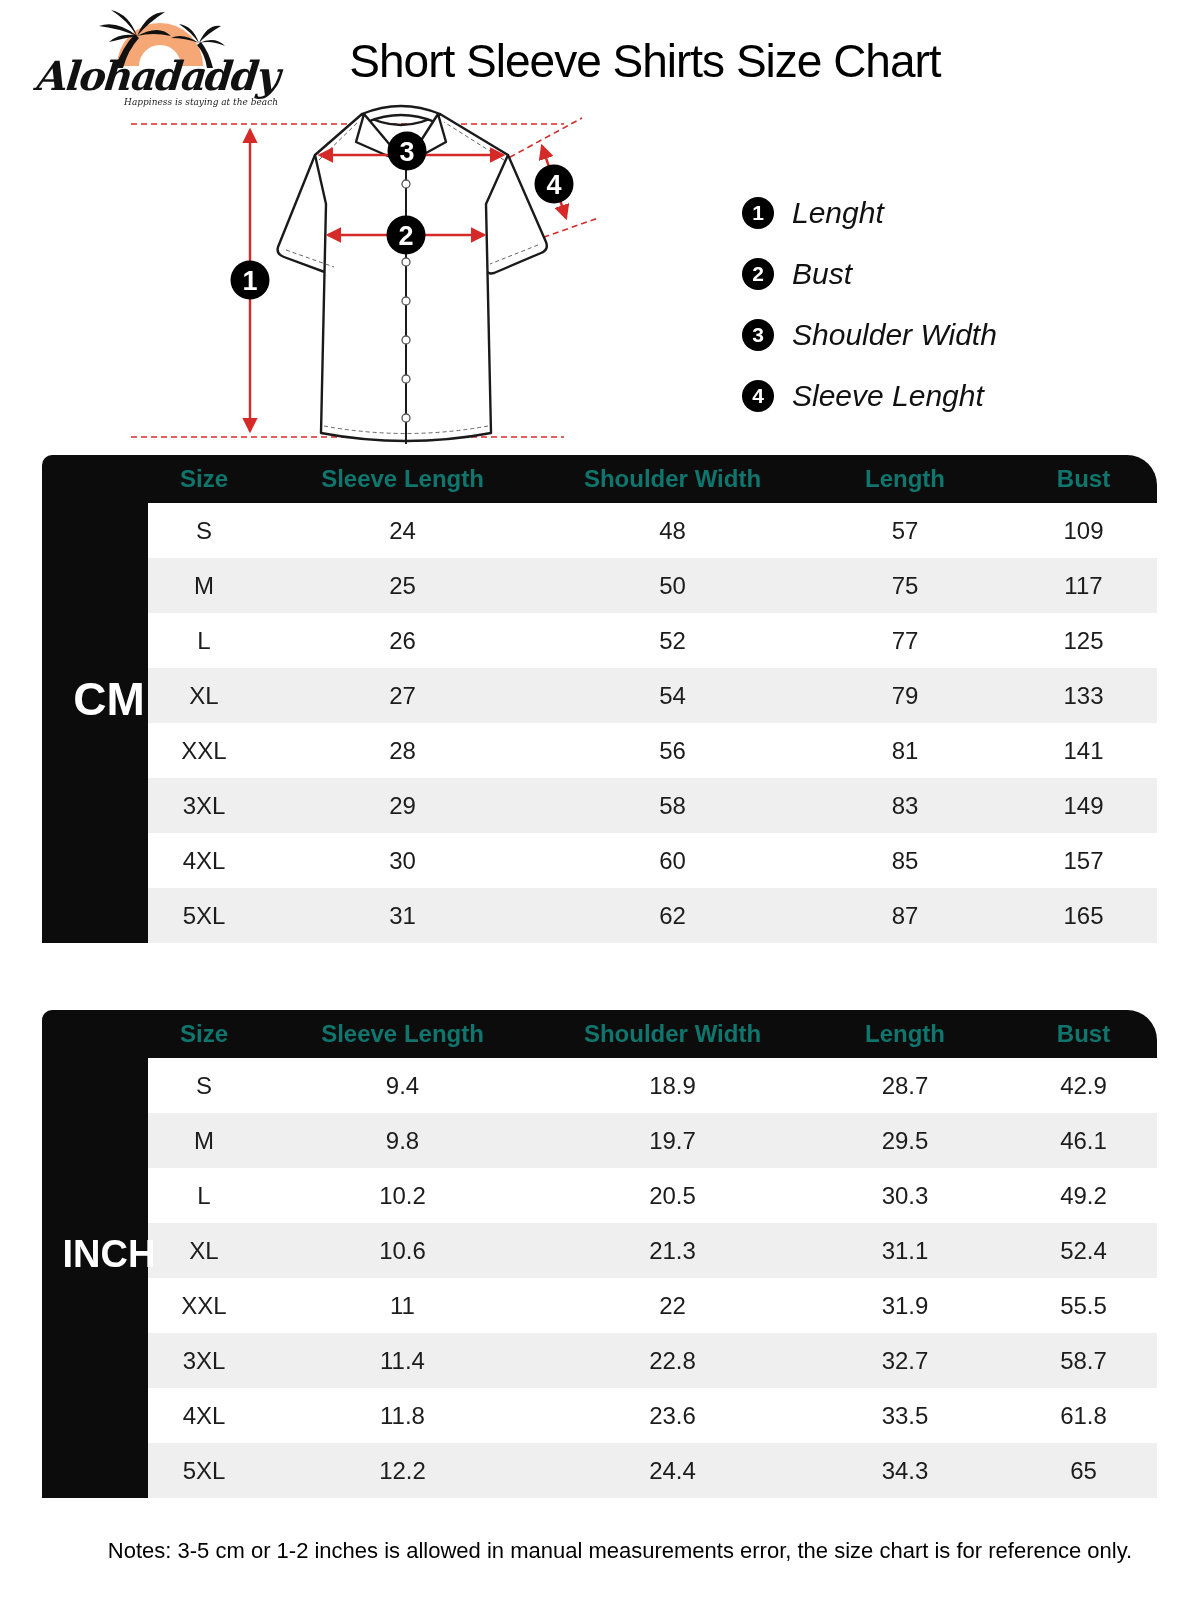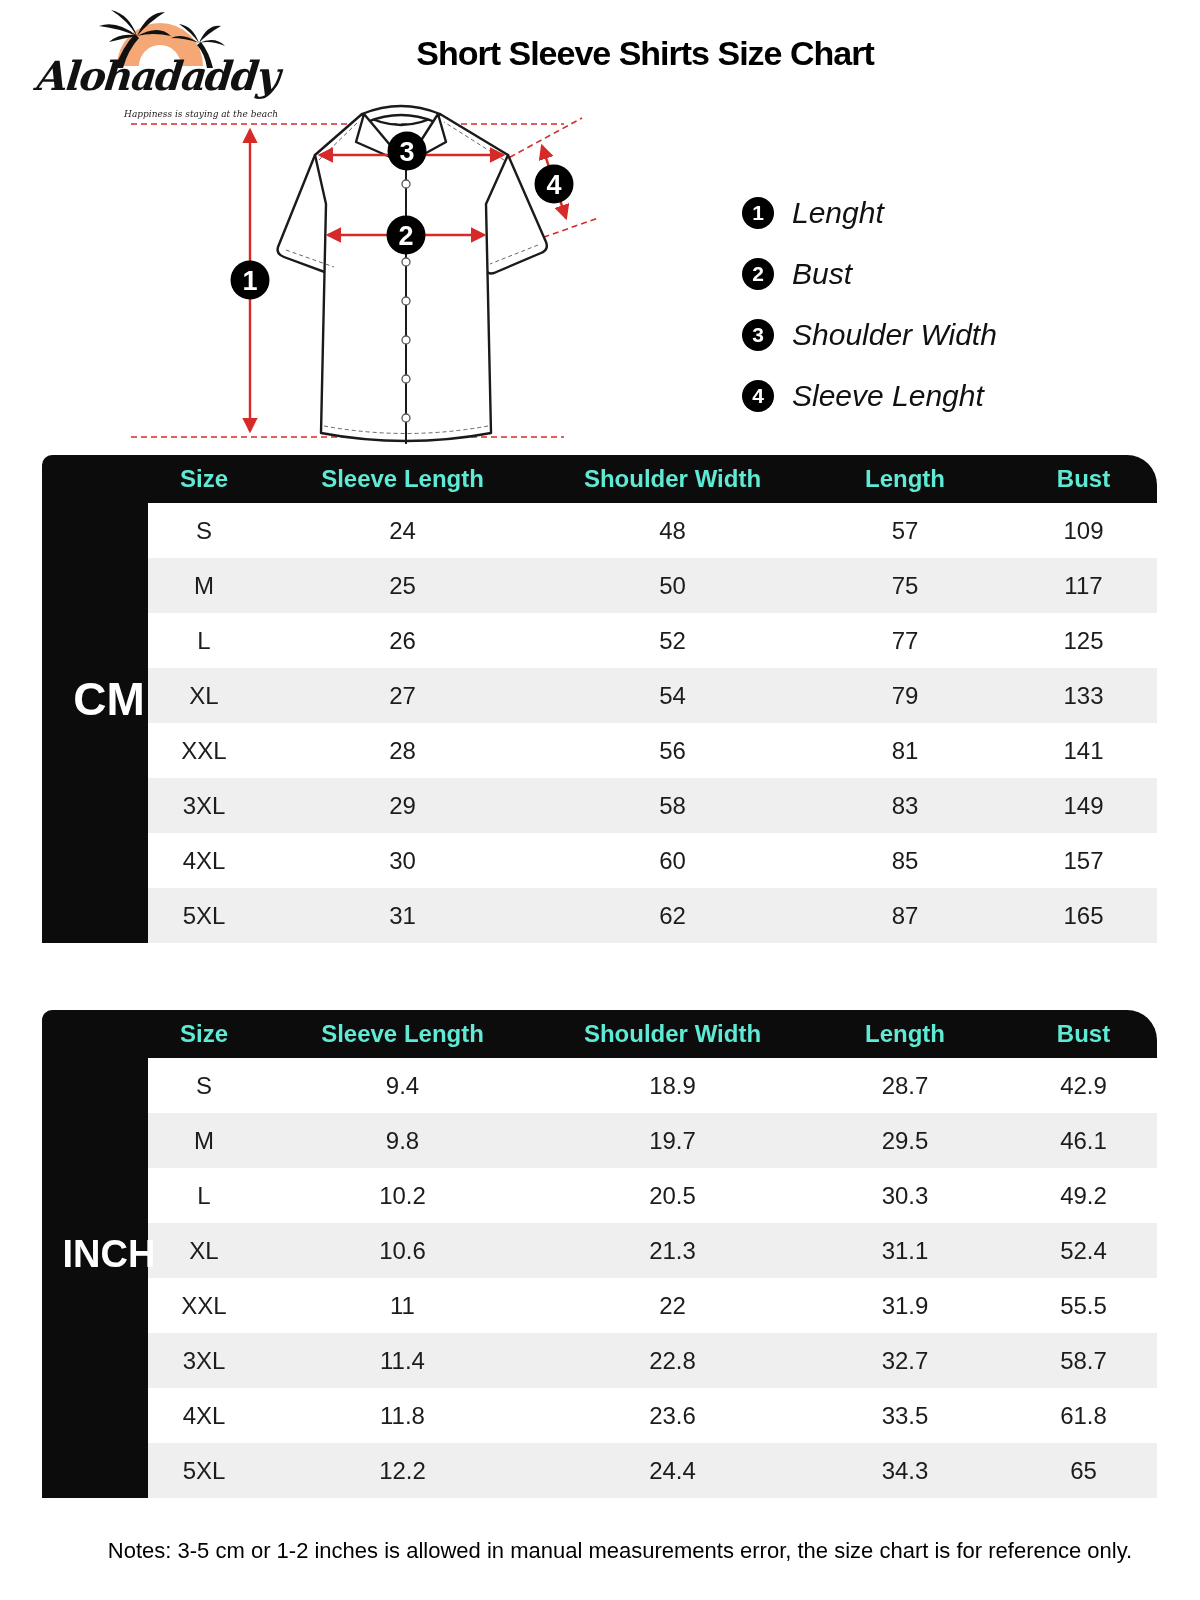--- a/index.html
+++ b/index.html
@@ -11,26 +11,26 @@
   *{margin:0;padding:0;box-sizing:border-box;}
   body{background:#fff;font-family:"Liberation Sans",sans-serif;}
   .page{position:relative;width:1200px;height:1600px;background:#fff;overflow:hidden;}
 
   
   .logo{position:absolute;left:28px;top:8px;width:260px;}
   .logo-art{display:block;margin:0 auto;}
   .brand{font-family:"DejaVu Serif",serif;font-style:italic;font-weight:bold;
          font-size:40px;color:#111;letter-spacing:-2px;line-height:1;margin-top:-14px;
          transform:skewX(-6deg);text-align:center;}
-  .tagline{font-size:9px;color:#222;text-align:right;padding-right:10px;margin-top:13px;
+  .tagline{font-size:9px;color:#222;text-align:right;padding-right:10px;margin-top:1px;
            font-family:"DejaVu Serif",serif;font-style:italic;}
 
   
   .title{position:absolute;left:300px;top:34px;width:690px;text-align:center;
-         font-size:34px;font-weight:bold;color:#000;letter-spacing:-1px;}
+         font-size:46px;font-weight:normal;color:#000;letter-spacing:-1px;}
 
   
   .diagram{position:absolute;left:118px;top:92px;}
 
   
   .legend{position:absolute;left:742px;top:182px;}
   .legend-row{display:flex;align-items:center;height:61px;gap:18px;}
   .legend-badge{width:32px;height:32px;border-radius:50%;background:#000;color:#fff;
         display:flex;align-items:center;justify-content:center;
         font-size:21px;font-weight:bold;flex:0 0 32px;}
@@ -38,21 +38,21 @@
 
   
   .sizetable{position:absolute;left:42px;width:1115px;background:var(--ink);
              border-radius:10px 30px 0 0;}
   .sizetable .unit{position:absolute;left:0;top:0;bottom:0;width:90px;
         display:flex;align-items:center;justify-content:center;
         color:#fff;font-weight:bold;padding-left:44px;}
   .sizetable.cm .unit{font-size:46px;}
   .sizetable.inch .unit{font-size:38px;}
   .thead{margin-left:106px;height:48px;display:flex;align-items:center;}
-  .hcell{color:#5eead4;font-weight:bold;font-size:24px;text-align:center;}
+  .hcell{color:#0f766e;font-weight:bold;font-size:24px;text-align:center;}
   .tbody{margin-left:106px;}
   .trow{display:flex;height:55px;align-items:center;background:#fff;}
   .trow.alt{background:var(--row-alt);}
   .cell{font-size:24px;color:#1c1c1c;text-align:center;}
   .c0{width:112px}.c1{width:285px}.c2{width:255px}.c3{width:210px}.c4{width:147px}
   .cm{top:455px;}
   .inch{top:1010px;}
 
   
   .notes{position:absolute;left:40px;top:1538px;width:1160px;text-align:center;

